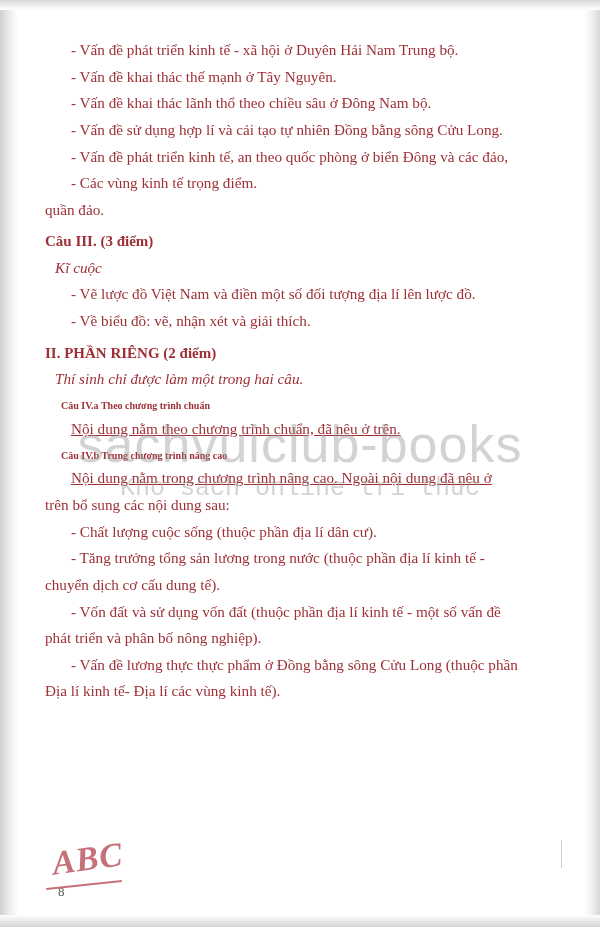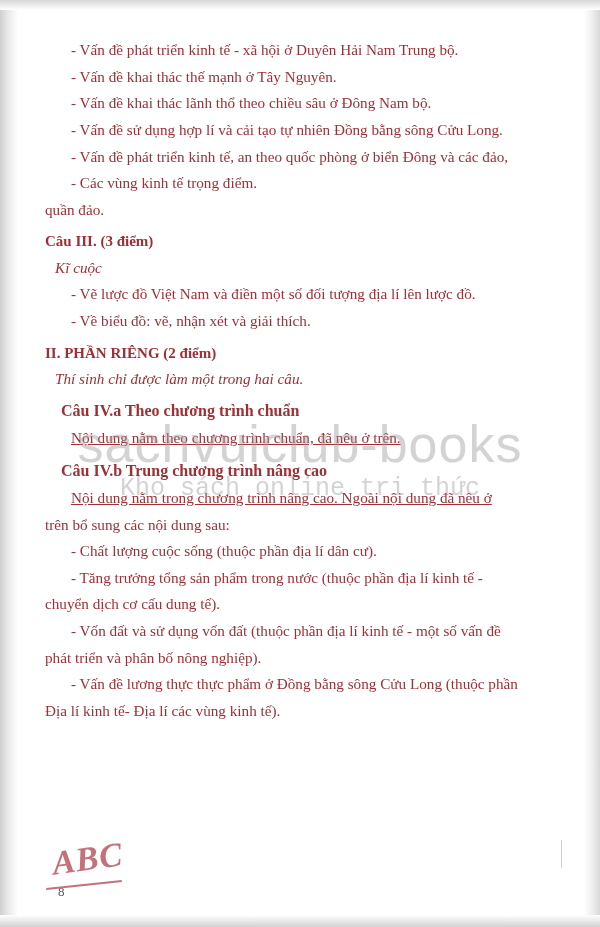--- a/index.html
+++ b/index.html
@@ -76,21 +76,21 @@
   .heading {
     font-weight: bold;
     text-indent: 0;
     margin: 7px 0 2px 0;
     font-size: 15px;
   }
   .heading-indent {
     font-weight: bold;
     text-indent: 16px;
     margin: 7px 0 2px 0;
-    font-size: 16px;
+    font-size: 10px;
   }
   .italic {
     font-style: italic;
     text-indent: 10px;
     margin: 2px 0 2px 0;
   }
 
   .para {
     text-indent: 26px;
     margin: 2px 0 2px 0;
@@ -195,21 +195,21 @@
     <p class="italic">Thí sinh chỉ được làm một trong hai câu.</p>
 
     <p class="heading-indent">Câu IV.a Theo chương trình chuẩn</p>
     <p class="para">Nội dung nằm theo chương trình chuẩn, đã nêu ở trên.</p>
 
     <p class="heading-indent">Câu IV.b Trung chương trình nâng cao</p>
     <p class="para">Nội dung nằm trong chương trình nâng cao. Ngoài nội dung đã nêu ở</p>
     <p class="line noindent">trên bổ sung các nội dung sau:</p>
 
     <p class="line">- Chất lượng cuộc sống (thuộc phần địa lí dân cư).</p>
-    <p class="line">- Tăng trưởng tổng sản phẩm trong nước (thuộc phần địa lí kinh tế -</p>
+    <p class="line">- Tăng trưởng tổng sản lương trong nước (thuộc phần địa lí kinh tế -</p>
     <p class="line noindent">chuyển dịch cơ cấu dung tế).</p>
     <p class="line">- Vốn đất và sử dụng vốn đất (thuộc phần địa lí kinh tế - một số vấn đề</p>
     <p class="line noindent">phát triển và phân bố nông nghiệp).</p>
     <p class="line">- Vấn đề lương thực thực phẩm ở Đồng bằng sông Cửu Long (thuộc phần</p>
     <p class="line noindent">Địa lí kinh tế- Địa lí các vùng kinh tế).</p>
 
   </div>
 
   <div class="watermark">
     <div class="wm-main">sachvuiclub-books</div>

